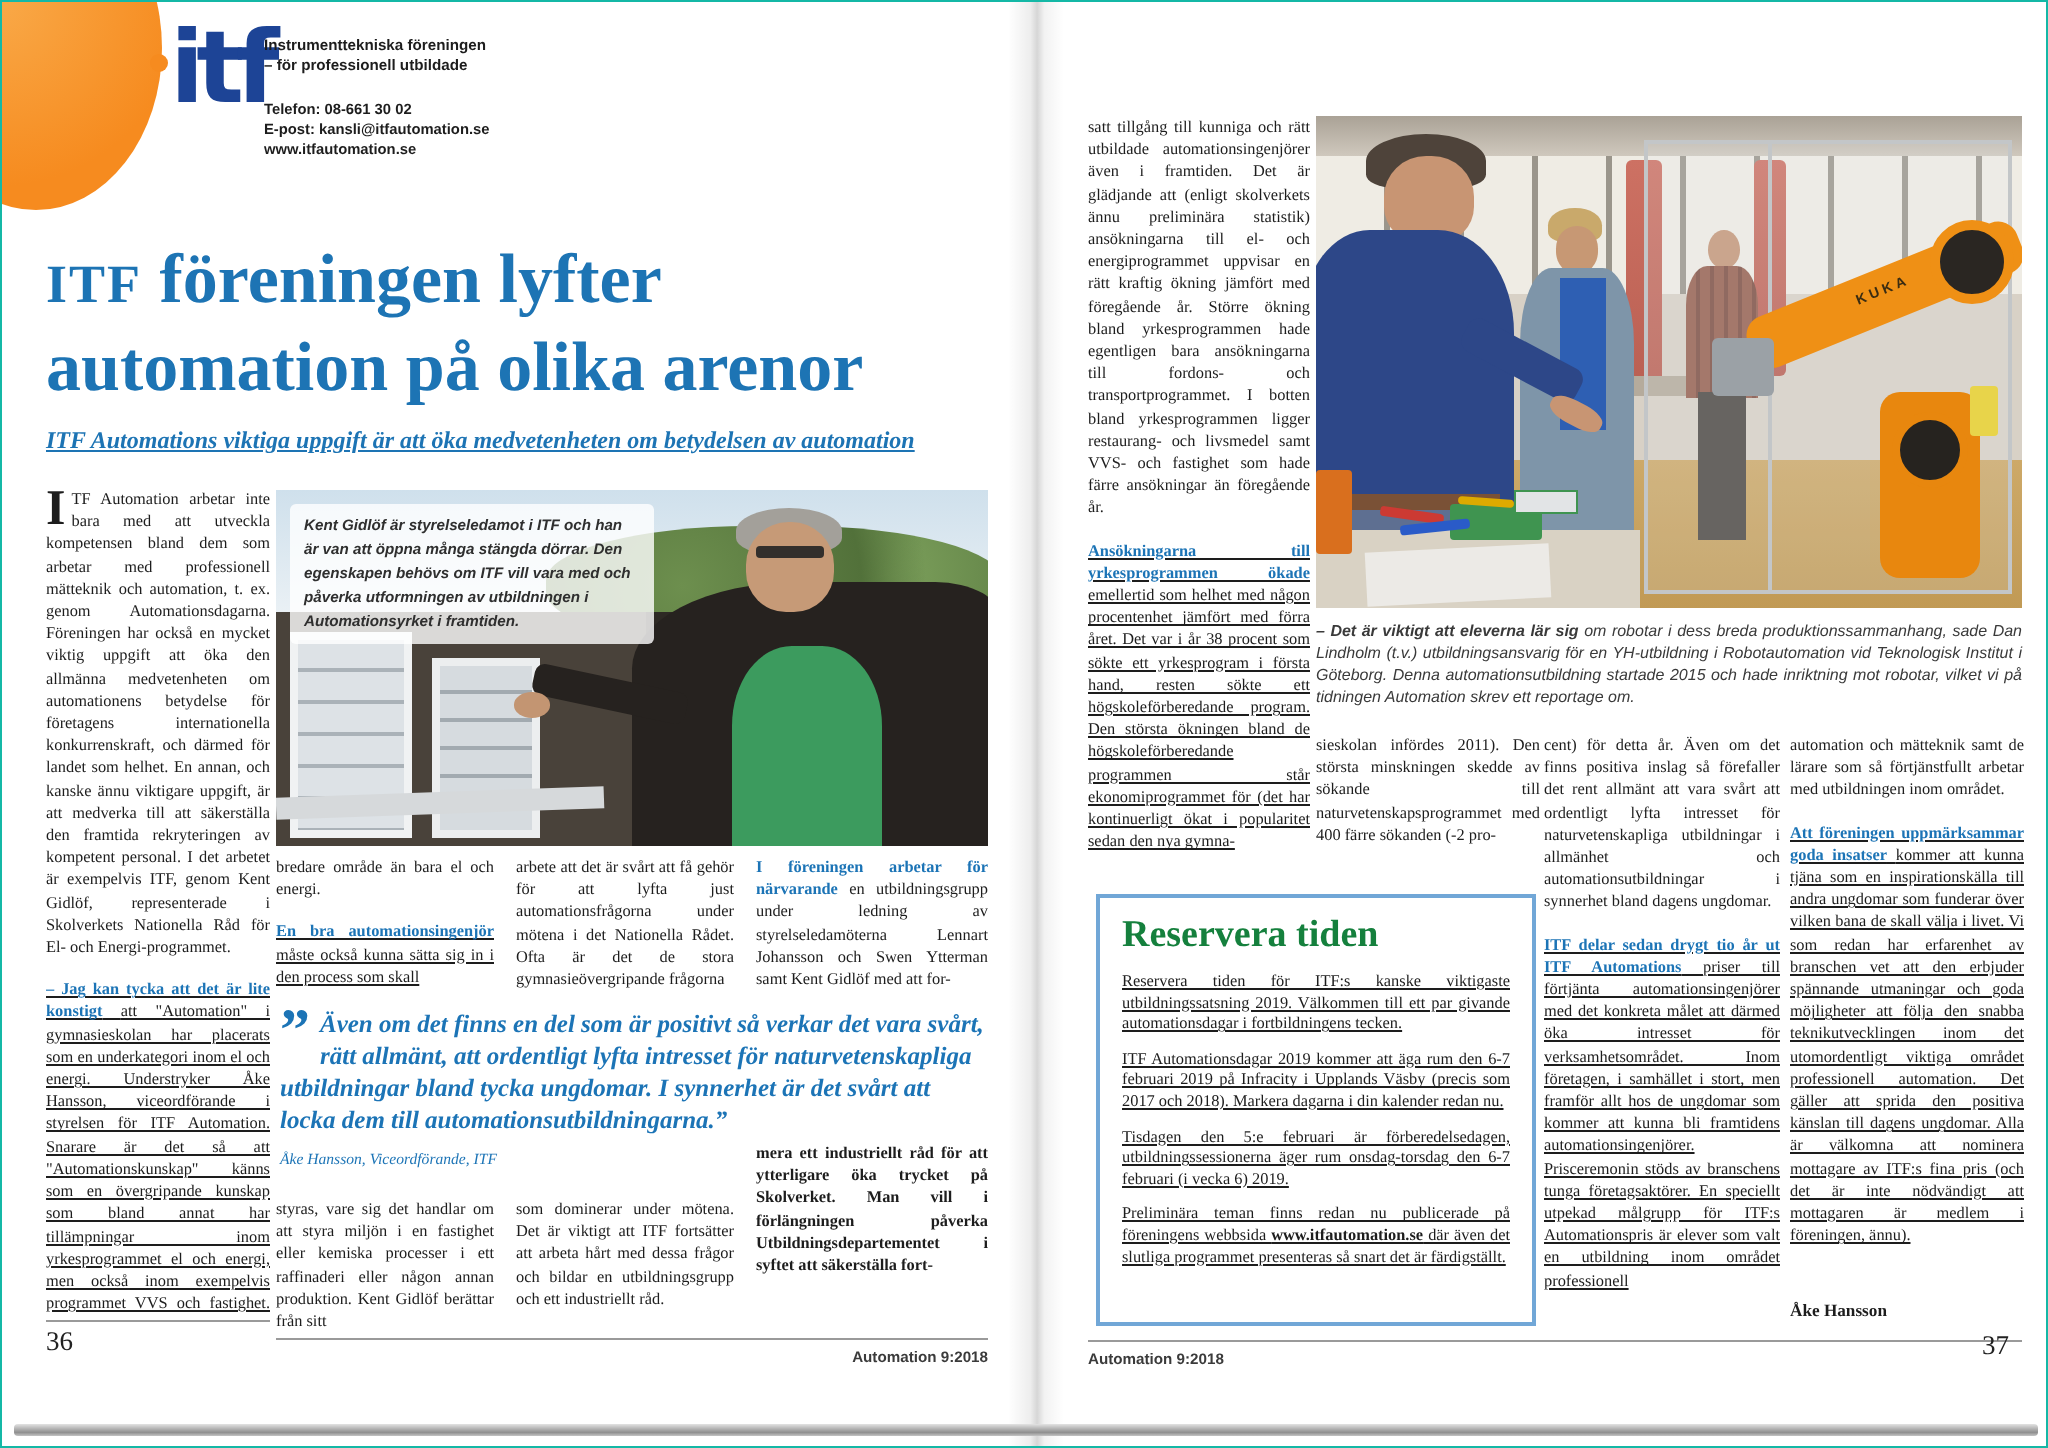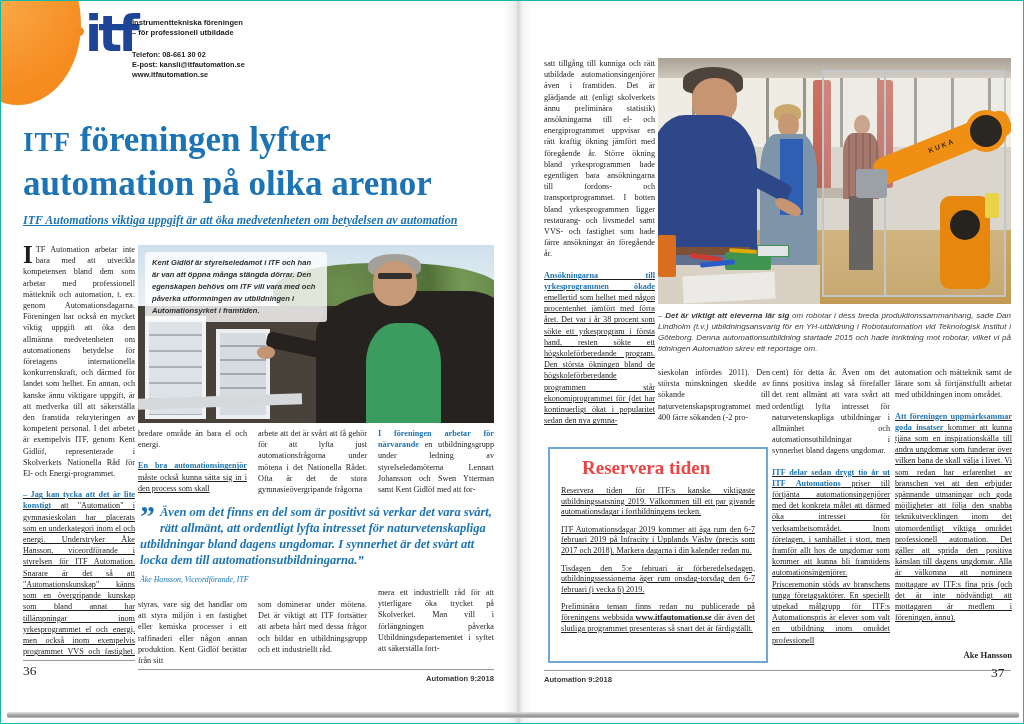--- a/index.html
+++ b/index.html
@@ -43,25 +43,25 @@
 
   
   .quote { position:absolute; left:139px; top:503px; width:354px; }
   .quote-text { font:bold italic 12.5px/16px "Liberation Serif", serif; color:#1c74b6; text-align:left; }
   .quote-mark { float:left; font-size:30px; line-height:24px; padding-right:5px; font-style:normal; }
   .quote-attr { margin-top:7px; font:italic 7.8px/9px "Liberation Serif", serif; color:#1c74b6; }
 
   
   .reserve-box { position:absolute; left:547px; top:446px; width:220px; height:216px; border:2px solid #71a7d7;
                  background:#fff; padding:8px 11px; overflow:hidden; }
-  .reserve-title { font:bold 19px/22px "Liberation Serif", serif; color:#ef4444; margin-bottom:6px;margin-left:21px; }
+  .reserve-title { font:bold 19px/22px "Liberation Serif", serif; color:#15803d; margin-bottom:6px; }
   .reserve-box p { font:8.2px/10.6px "Liberation Serif", serif; color:#1d1d1d; text-align:justify; margin-top:7px;text-decoration:underline; }
   .b { font-weight:bold; }
 
-  .byline { position:absolute; left:894px; top:649px; width:117px; text-align:right; font:bold 8.6px/10px "Liberation Serif", serif; color:#1d1d1d; }
+  .byline { position:absolute; left:894px; top:649px; width:117px; text-align:left; font:bold 8.6px/10px "Liberation Serif", serif; color:#1d1d1d; }
 
   
   .gutter { position:absolute; left:503px; top:0; width:28px; height:724px;
             background:linear-gradient(90deg, rgba(0,0,0,0) 0%, rgba(0,0,0,0.07) 40%, rgba(0,0,0,0.16) 52%, rgba(0,0,0,0.05) 65%, rgba(0,0,0,0) 100%); }
   .bottom-edge { position:absolute; left:6px; top:711px; width:1012px; height:6px; border-radius:2px;
                  background:linear-gradient(180deg,#e3e3e3,#8f8f8f 70%,#c4c4c4); }
 </style>
 </head>
 <body>
 
@@ -113,31 +113,31 @@
       <p class="para"><span class="lead">En bra automationsingenjör</span> <span>måste också kunna sätta sig in i den process som skall</span></p>
     </div>
     <div class="bodycol" style="left:257px;top:427px;width:109px;height:74px;">
       <p>arbete att det är svårt att få gehör för att lyfta just automationsfrågorna under mötena i det Nationella Rådet. Ofta är det de stora gymnasieövergripande frågorna</p>
     </div>
     <div class="bodycol" style="left:377px;top:427px;width:116px;height:74px;">
       <p><span class="lead">I föreningen arbetar för närvarande</span> <span>en utbildningsgrupp under ledning av styrelseledamöterna Lennart Johansson och Swen Ytterman samt Kent Gidlöf med att for-</span></p>
     </div>
 
     <div class="quote">
-      <div class="quote-text"><span class="quote-mark">”</span><span>Även om det finns en del som är positivt så verkar det vara svårt, rätt allmänt, att ordentligt lyfta intresset för naturvetenskapliga utbildningar bland dagens ungdomar. I synnerhet är det svårt att locka dem till automationsutbildningarna.”</span></div>
+      <div class="quote-text"><span class="quote-mark">”</span><span>Även om det finns en del som är positivt så verkar det vara svårt, rätt allmänt, att ordentligt lyfta intresset för naturvetenskapliga utbildningar bland tycka ungdomar. I synnerhet är det svårt att locka dem till automationsutbildningarna.”</span></div>
       <div class="quote-attr">Åke Hansson, Viceordförande, ITF</div>
     </div>
 
     <div class="bodycol" style="left:137px;top:598px;width:109px;height:72px;">
       <p>styras, vare sig det handlar om att styra miljön i en fastighet eller kemiska processer i ett raffinaderi eller någon annan produktion. Kent Gidlöf berättar från sitt</p>
     </div>
     <div class="bodycol" style="left:257px;top:598px;width:109px;height:72px;">
       <p>som dominerar under mötena. Det är viktigt att ITF fortsätter att arbeta hårt med dessa frågor och bildar en utbildningsgrupp och ett industriellt råd.</p>
     </div>
-    <div class="bodycol" style="left:377px;top:586px;width:116px;height:72px;">
+    <div class="bodycol" style="left:377px;top:570px;width:116px;height:72px;font-weight:bold;">
       <p>mera ett industriellt råd för att ytterligare öka trycket på Skolverket. Man vill i förlängningen påverka Utbildningsdepartementet i syftet att säkerställa fort-</p>
     </div>
 
     <div class="rule" style="left:22px;top:659px;width:112px;"></div>
     <div class="pagenum" style="left:22px;top:663px;">36</div>
     <div class="rule" style="left:137px;top:668px;width:356px;"></div>
     <div class="mag-credit" style="left:137px;top:673px;width:356px;text-align:right;">Automation 9:2018</div>
   </div>
 
   <div class="abs" style="left:517px;top:0;width:507px;height:724px;">

